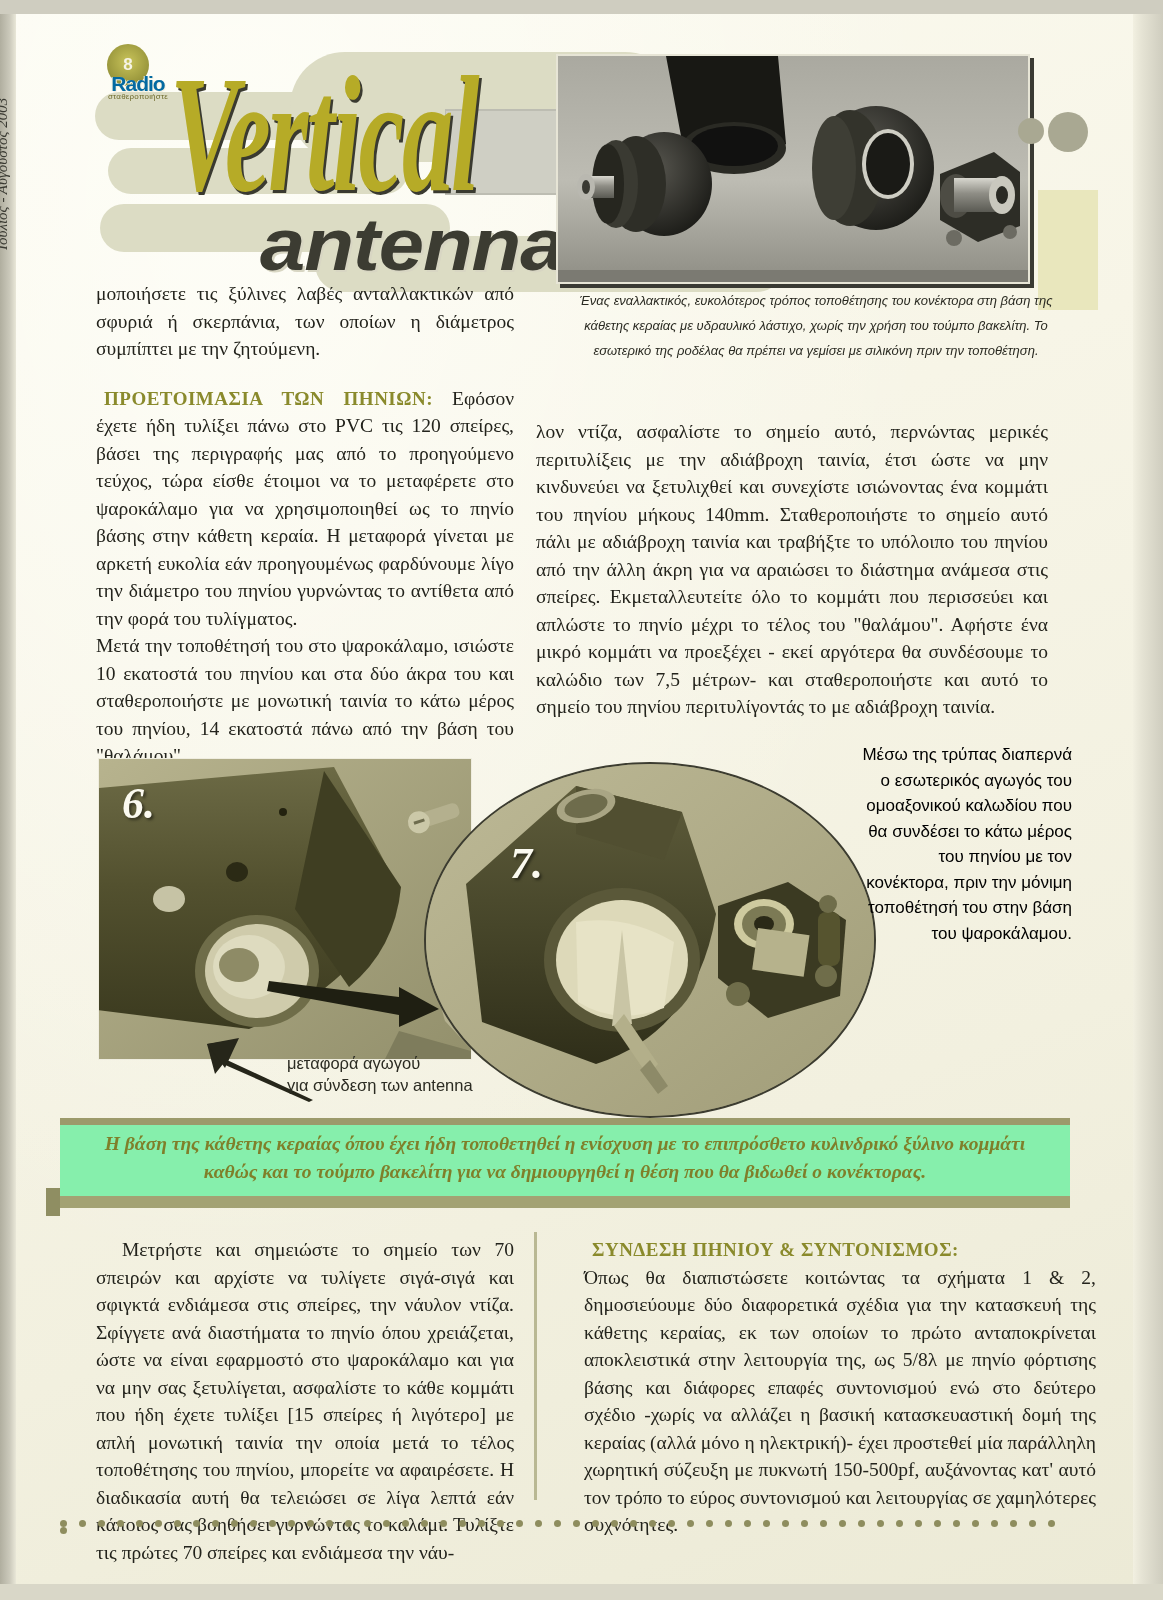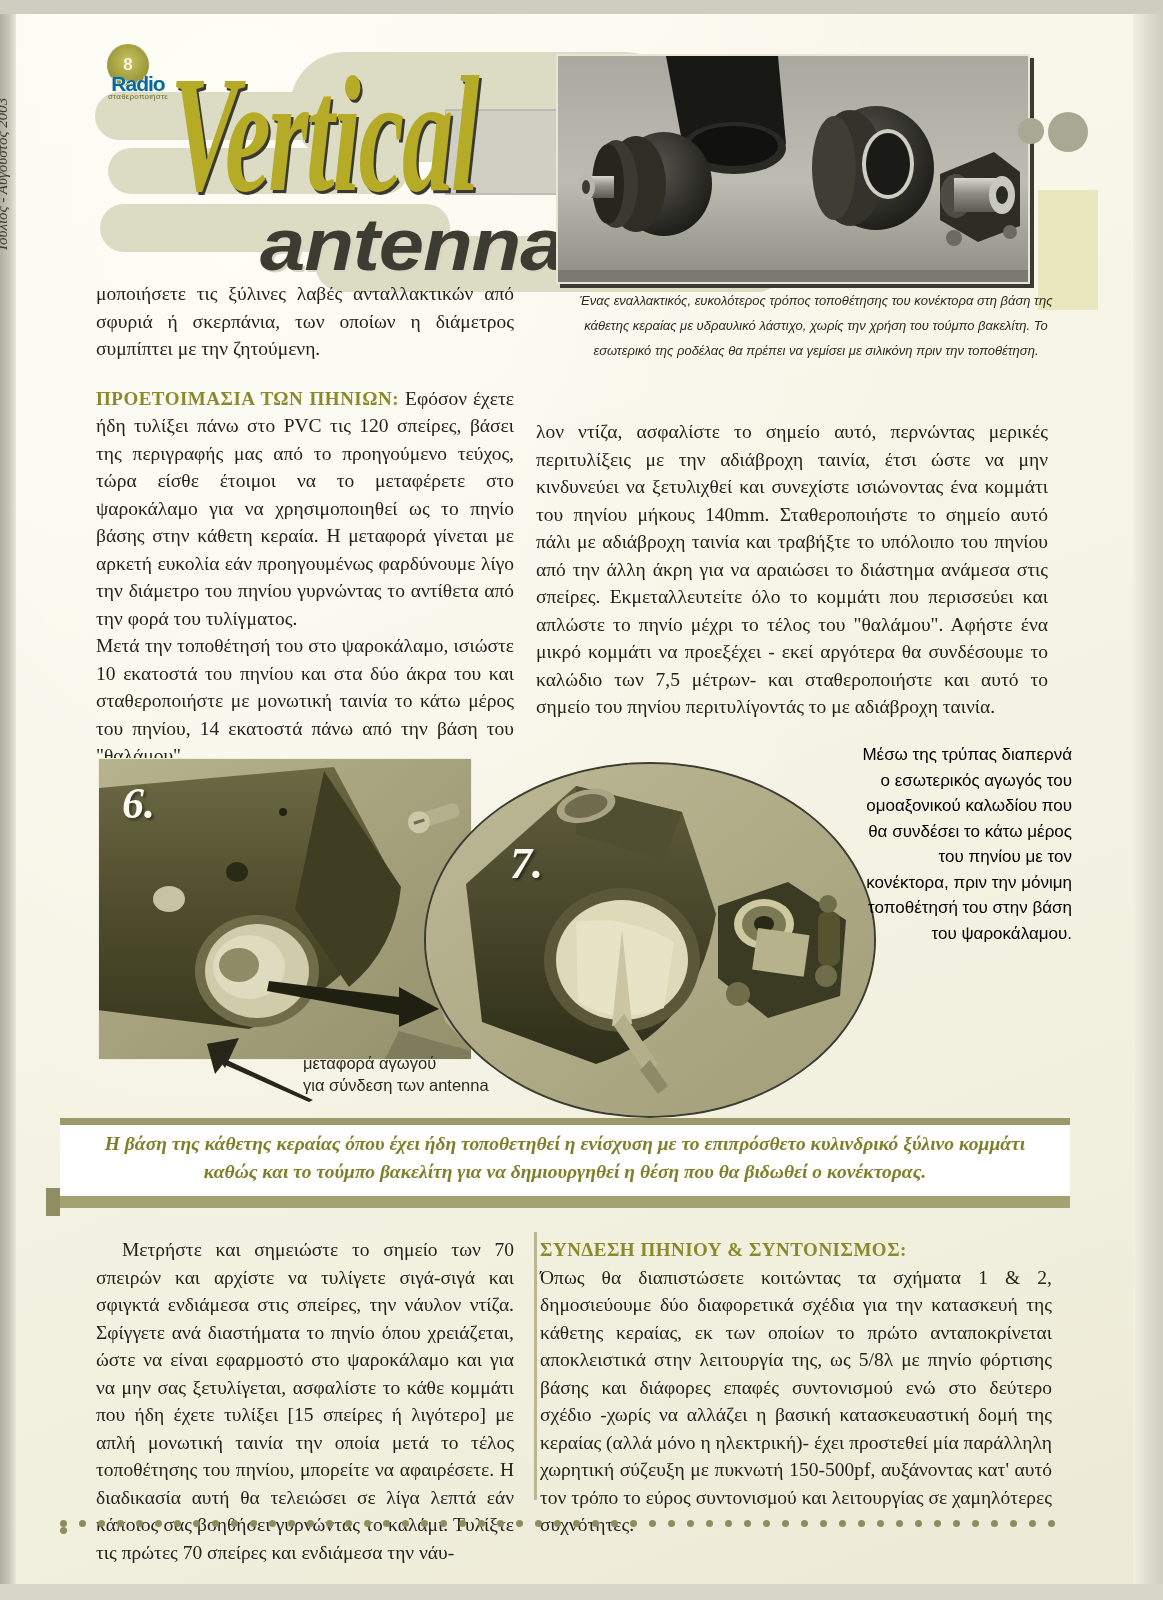--- a/index.html
+++ b/index.html
@@ -64,56 +64,56 @@
         background:#e9e7bd;}
 
   
   .colL{position:absolute;left:96px;top:280px;width:418px;}
   .colR{position:absolute;left:536px;top:418px;width:512px;}
   .body{font-family:"Liberation Serif",serif;font-size:19.5px;line-height:27.5px;
         color:#23231c;text-align:justify;}
   .body p{margin:0 0 0 0;}
   .gap{height:22px;}
   .head-green{font-family:"Liberation Serif",serif;font-weight:bold;font-size:19px;
-        color:#8a8a2c;letter-spacing:.5px;}
+        color:#8a8a2c;letter-spacing:.5px;margin-left:8px;}
 
   
   .cap-top{position:absolute;left:560px;top:288px;width:512px;
         font-family:"Liberation Sans",sans-serif;font-style:italic;font-size:13px;
         line-height:25px;color:#2a2a22;text-align:center;}
 
   
   .photo6{position:absolute;left:98px;top:758px;width:372px;height:300px;
         overflow:hidden;background:#8b8a6e;border:1px solid #efeddf;}
   .pnum{position:absolute;font-family:"Liberation Serif",serif;font-weight:bold;
         font-style:italic;font-size:44px;color:#fbfaf0;text-shadow:2px 2px 3px rgba(0,0,0,.5);}
   .photo7wrap{position:absolute;left:424px;top:762px;width:448px;height:352px;}
   .oval{position:absolute;left:0;top:0;width:448px;height:352px;border-radius:50%;
         overflow:hidden;border:2px solid #3c3c30;background:#8b8a6e;}
   .arrow-small{position:absolute;left:205px;top:1030px;width:110px;height:72px;}
   .cap-arrow{position:absolute;left:287px;top:1052px;width:230px;
         font-family:"Liberation Sans",sans-serif;font-size:16.5px;line-height:22px;
-        color:#2b2b22;margin-left:16px;}
+        color:#2b2b22;}
   .cap-right{position:absolute;left:860px;top:742px;width:212px;
         font-family:"Liberation Sans",sans-serif;font-size:17px;line-height:25.5px;
         color:#000000;text-align:right;}
 
   
   .banner{position:absolute;left:60px;top:1118px;width:1010px;height:82px;
-        background:#ffffff;}
+        background:#86efac;}
   .banner-line{position:absolute;left:0;width:1010px;height:7px;background:#9c9a6b;}
   .banner-top{top:0;}
   .banner-txt{position:absolute;left:40px;top:12px;width:930px;text-align:center;
         font-family:"Liberation Serif",serif;font-weight:bold;font-style:italic;
         font-size:19.5px;line-height:28px;color:#7f7f2a;}
 
   
   .bot-bar{position:absolute;left:60px;top:1196px;width:1010px;height:12px;background:#a3a273;}
   .bot-left{position:absolute;left:96px;top:1236px;width:418px;}
-  .bot-right{position:absolute;left:540px;top:1236px;width:512px;}
+  .bot-right{position:absolute;left:584px;top:1236px;width:512px;}
   .vdiv{position:absolute;left:534px;top:1232px;width:3px;height:268px;background:#b9b893;}
   .dots-row{position:absolute;left:60px;top:1520px;width:1010px;height:12px;}
   .dots-row i{position:block;float:left;width:7px;height:7px;margin-right:12px;
         border-radius:50%;background:#8e8d5e;display:block;}
   .tab-edge{position:absolute;left:46px;top:1188px;width:14px;height:28px;background:#8f8e62;}
   .indent{text-indent:26px;}
 </style>
 </head>
 <body>
 

